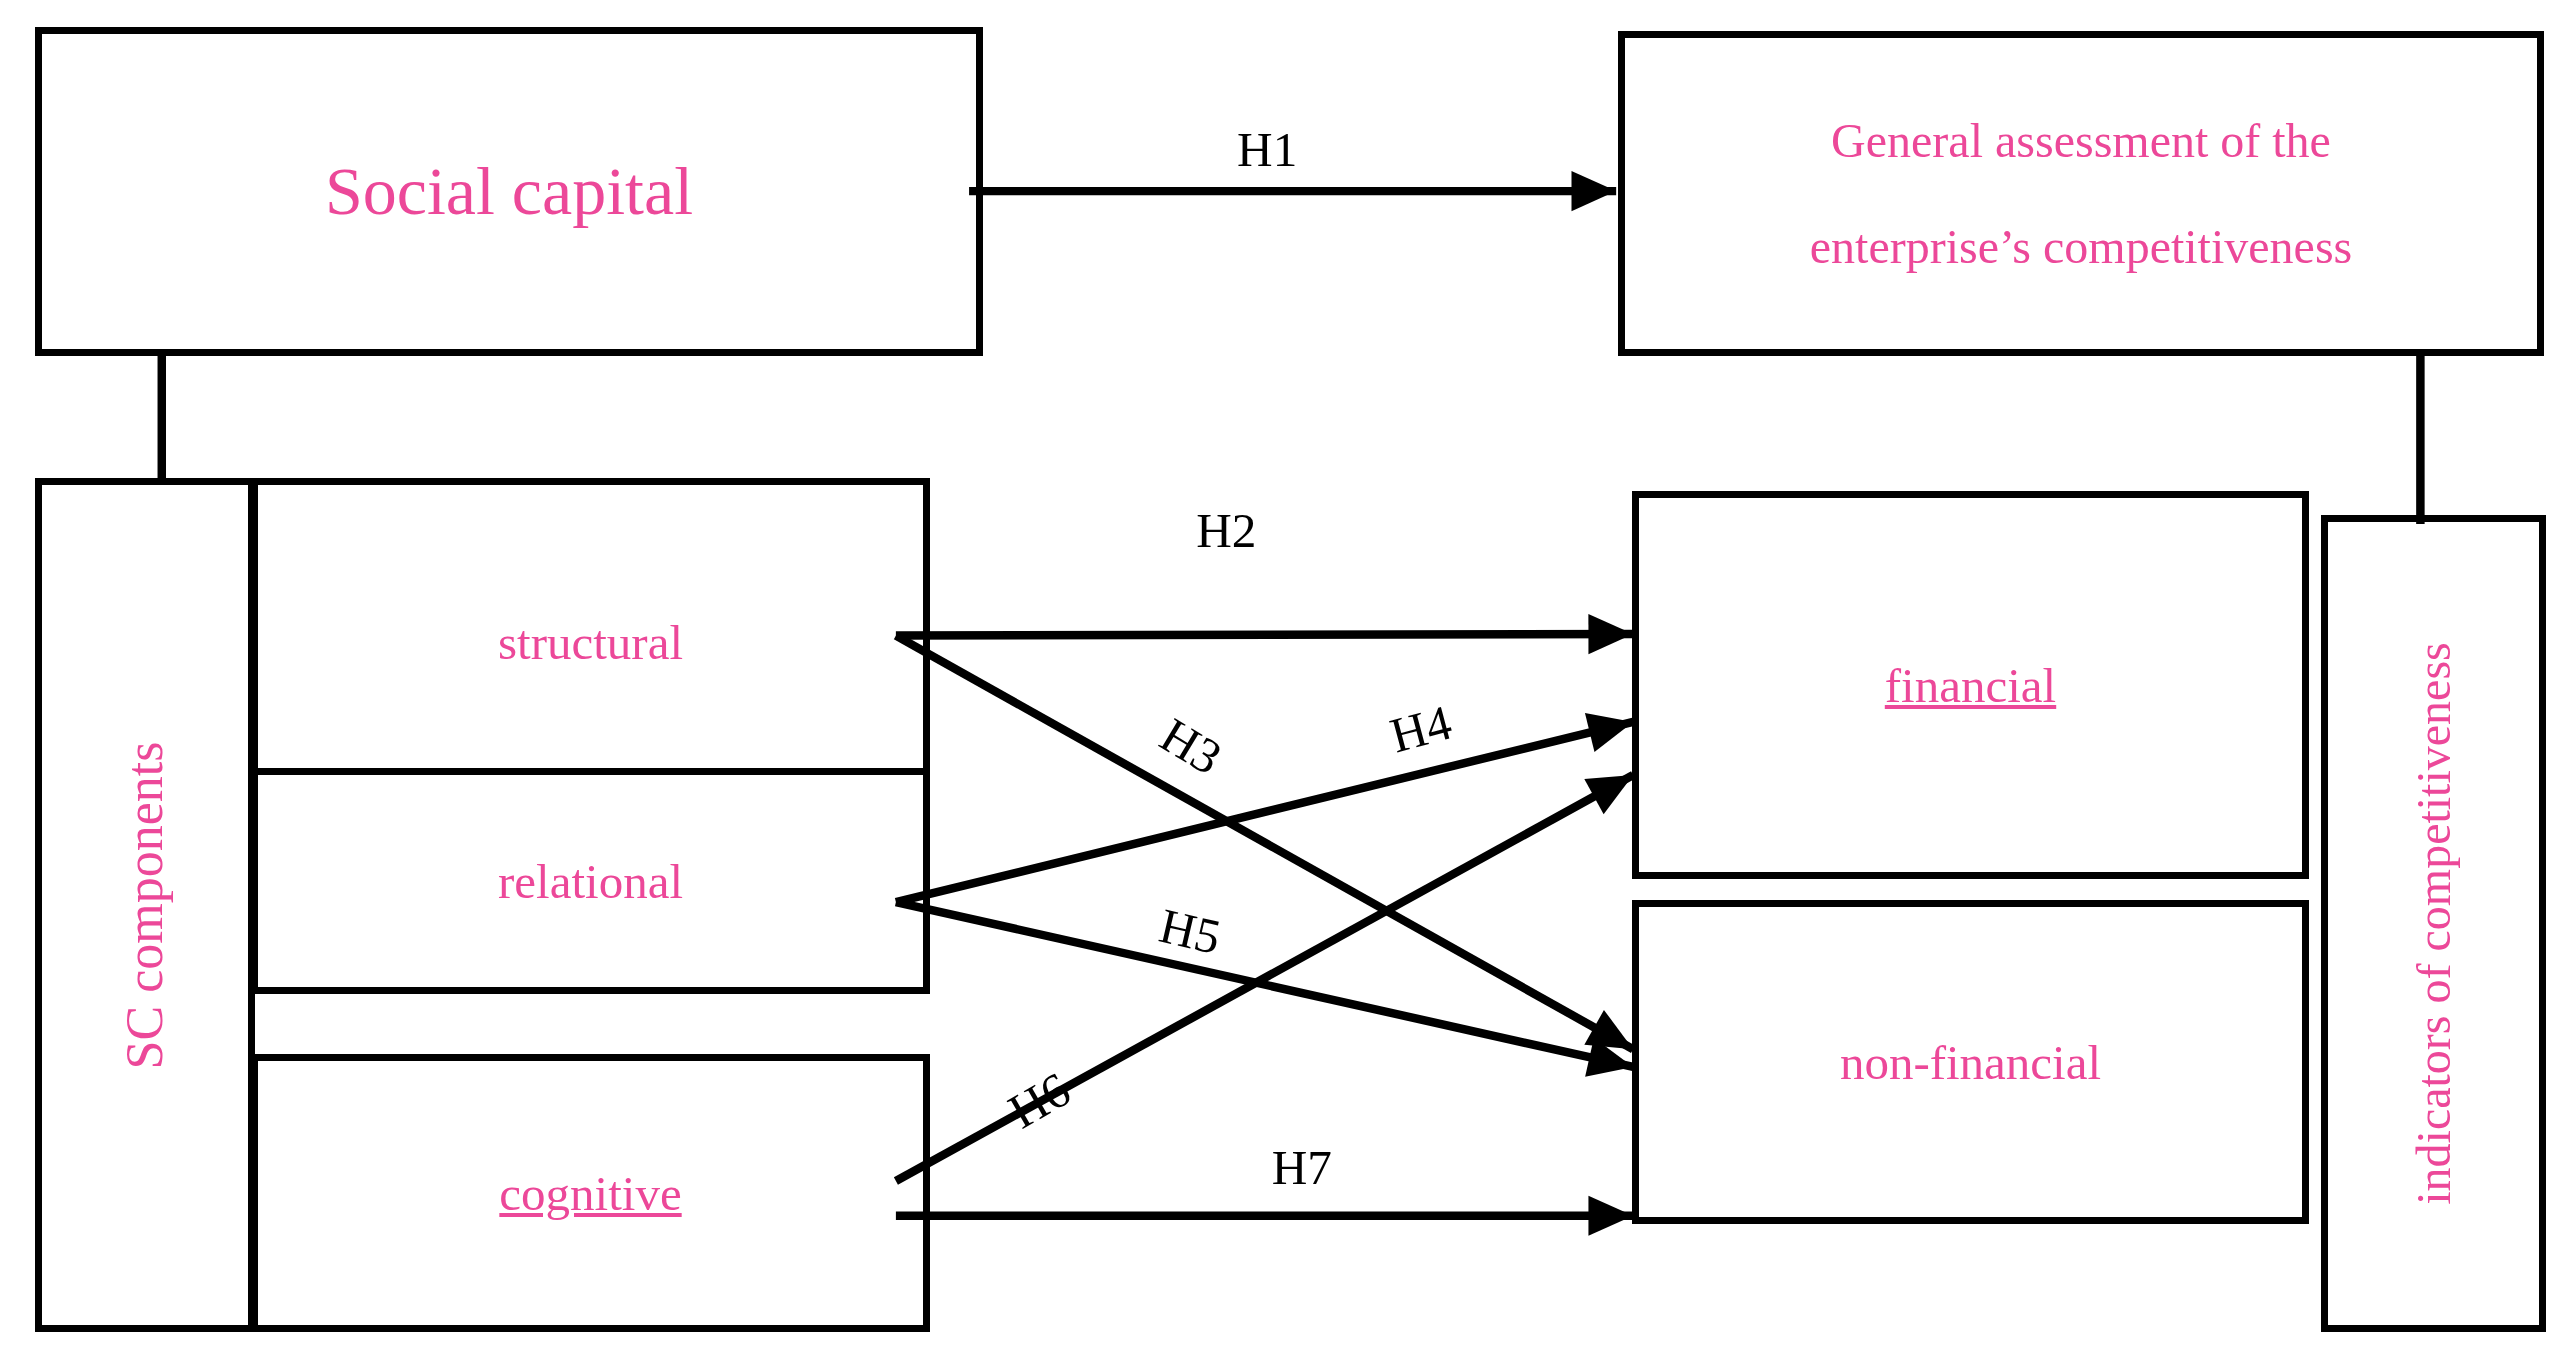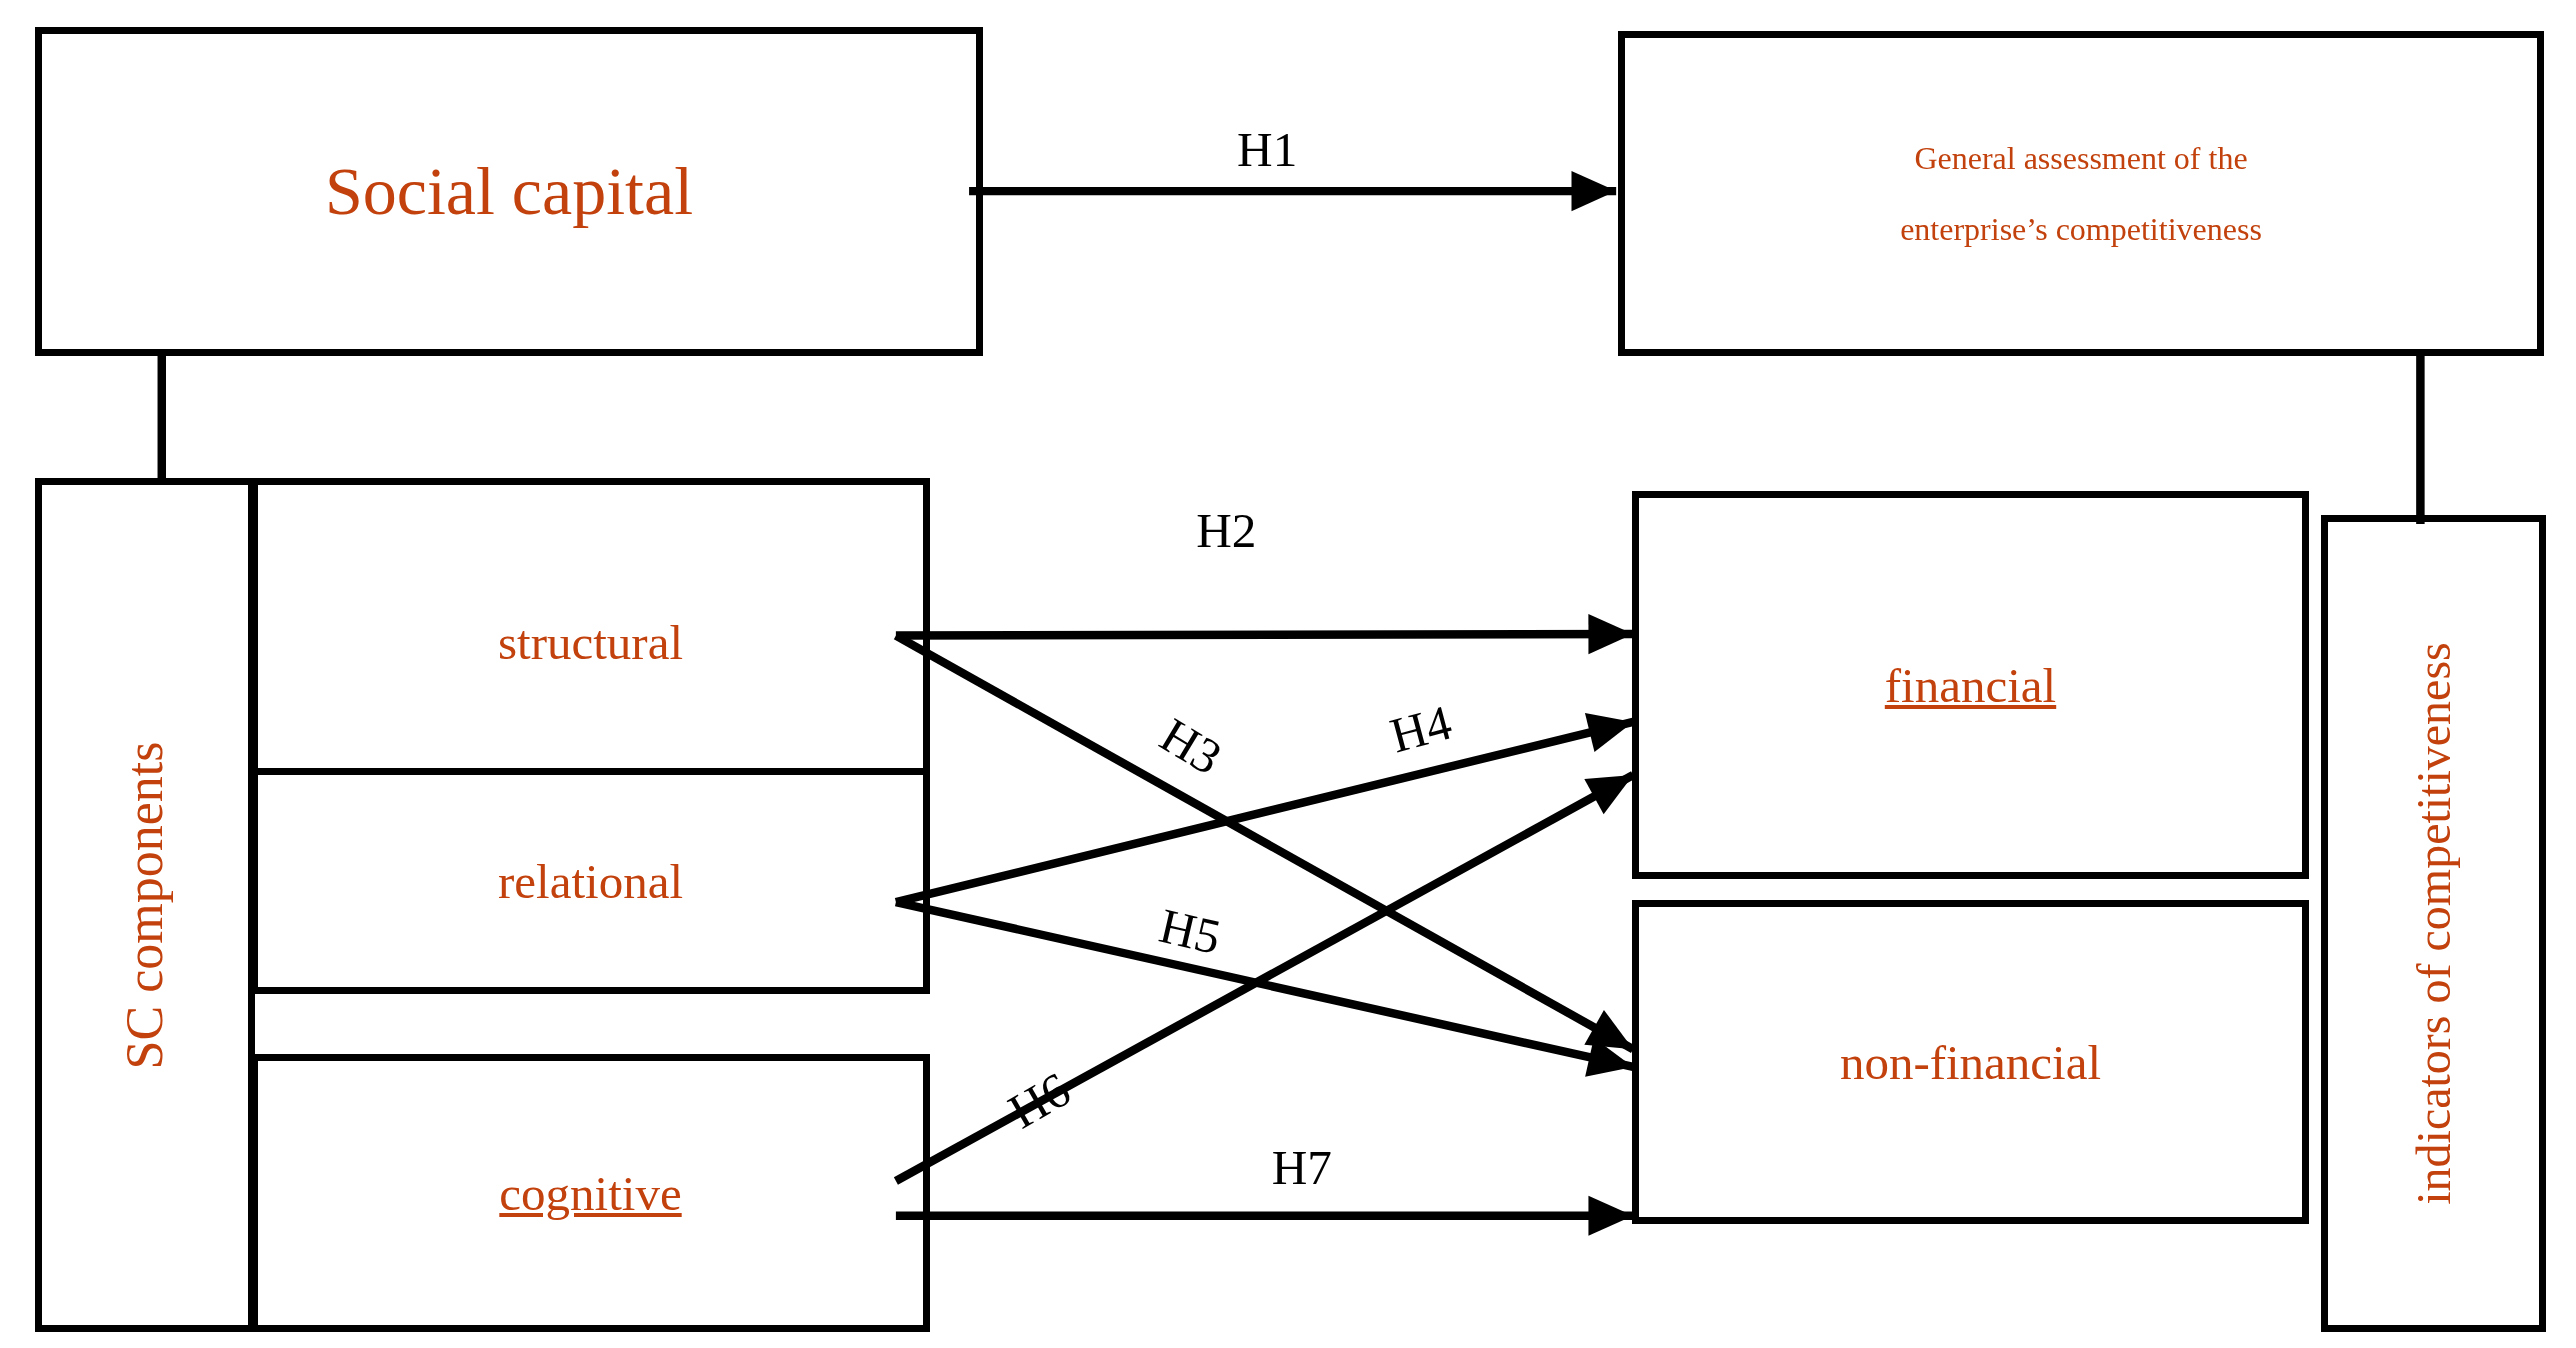--- a/index.html
+++ b/index.html
@@ -1,36 +1,36 @@
 <!DOCTYPE html>
 <html style="font-size:12.3px"><head>
 <meta charset="utf-8">
 <style>
   html,body{margin:0;padding:0;background:#ffffff;}
   #diagram{
     position:relative;
     width:2576px;height:1349px;
     background:#ffffff;
     font-family:"Liberation Serif", serif;
-    color:#c2410c;
+    color:#ec4899;
     overflow:hidden;
   }
   .box{
     position:absolute;
     box-sizing:border-box;
     border:7.7px solid #000;
     background:#fff;
     display:flex;
     align-items:center;
     justify-content:center;
     text-align:center;
   }
   .box .lbl{white-space:nowrap;}
   #box-social{left:35px;top:27px;width:948px;height:329px;font-size:68px;}
-  #box-assessment{left:1618px;top:31px;width:926px;height:325px;font-size:32px;}
+  #box-assessment{left:1618px;top:31px;width:926px;height:325px;font-size:48px;}
   #box-assessment .lines{line-height:2.2;}
   #box-assessment .lines span{display:block;}
   #box-sc{left:35px;top:478px;width:220px;height:854px;font-size:52px;z-index:2;}
   #box-structural{left:251px;top:478px;width:679px;height:328px;font-size:49px;}
   #box-relational{left:251px;top:768px;width:679px;height:226px;font-size:49px;font-family:Liberation Serif, serif;}
   #box-cognitive{left:251px;top:1054px;width:679px;height:278px;font-size:49px;text-decoration:underline;}
   #box-financial{left:1632px;top:491px;width:677px;height:388px;font-size:49px;z-index:2;text-decoration:underline;}
   #box-nonfinancial{left:1632px;top:900px;width:677px;height:324px;font-size:49px;z-index:2;}
   #box-indicators{left:2321px;top:515px;width:225px;height:817px;font-size:48px;}
   .vertical .lbl{transform:rotate(-90deg);}

